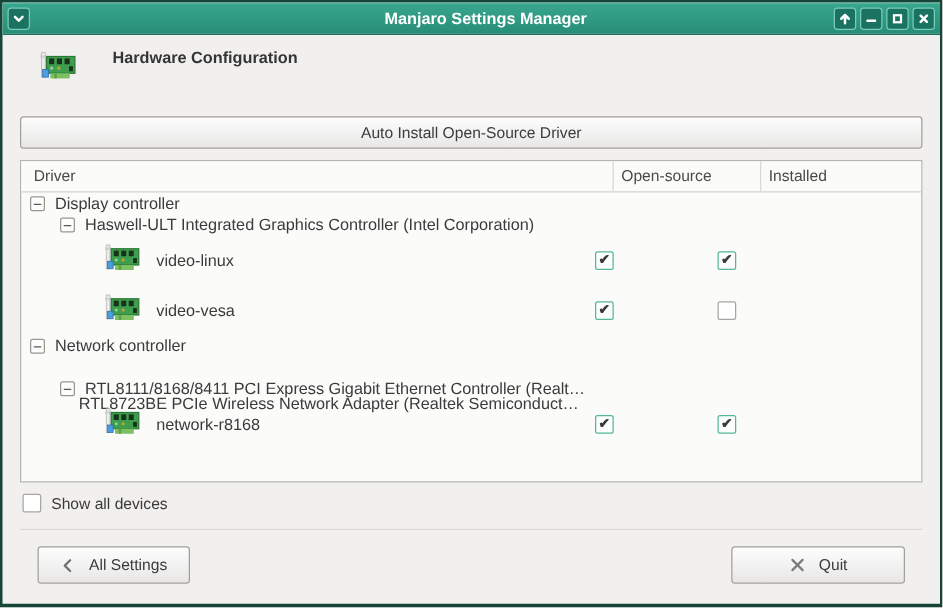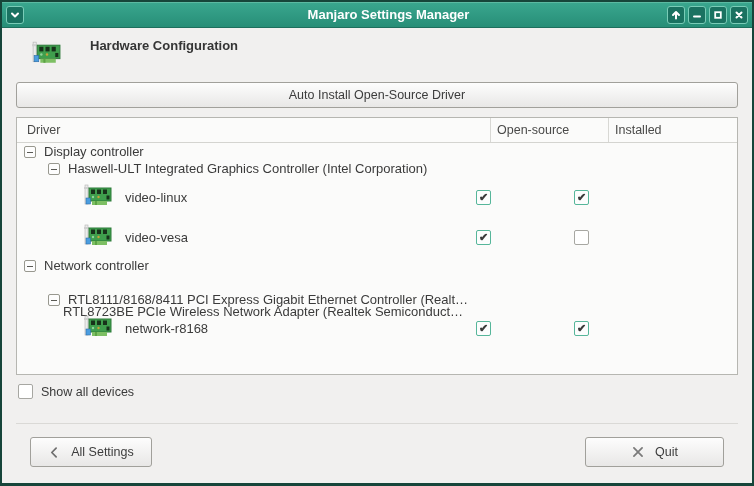--- a/index.html
+++ b/index.html
@@ -48,21 +48,21 @@
   .app-title { font-size: 13px; font-weight: 700; color: #353535; margin-left: 27px; }
 
   .btn {
     background: linear-gradient(#fdfdfd, #e8e7e6);
     border: 1px solid #a1a09b;
     border-radius: 3px;
     font-family: "Liberation Sans", sans-serif;
     font-size: 12.5px; color: #3c3c3c;
     display: flex; align-items: center; justify-content: center;
   }
-  .auto-install { width: 100%; height: 26px; }
+  .auto-install { width: 100%; height: 26px; margin-top: 11px; }
 
   
   .table {
     margin-top: 9px; height: 258px;
     background: #fbfbfa;
     border: 1px solid #b6b6b1;
     display: flex; flex-direction: column;
     overflow: hidden;
   }
   .thead {

